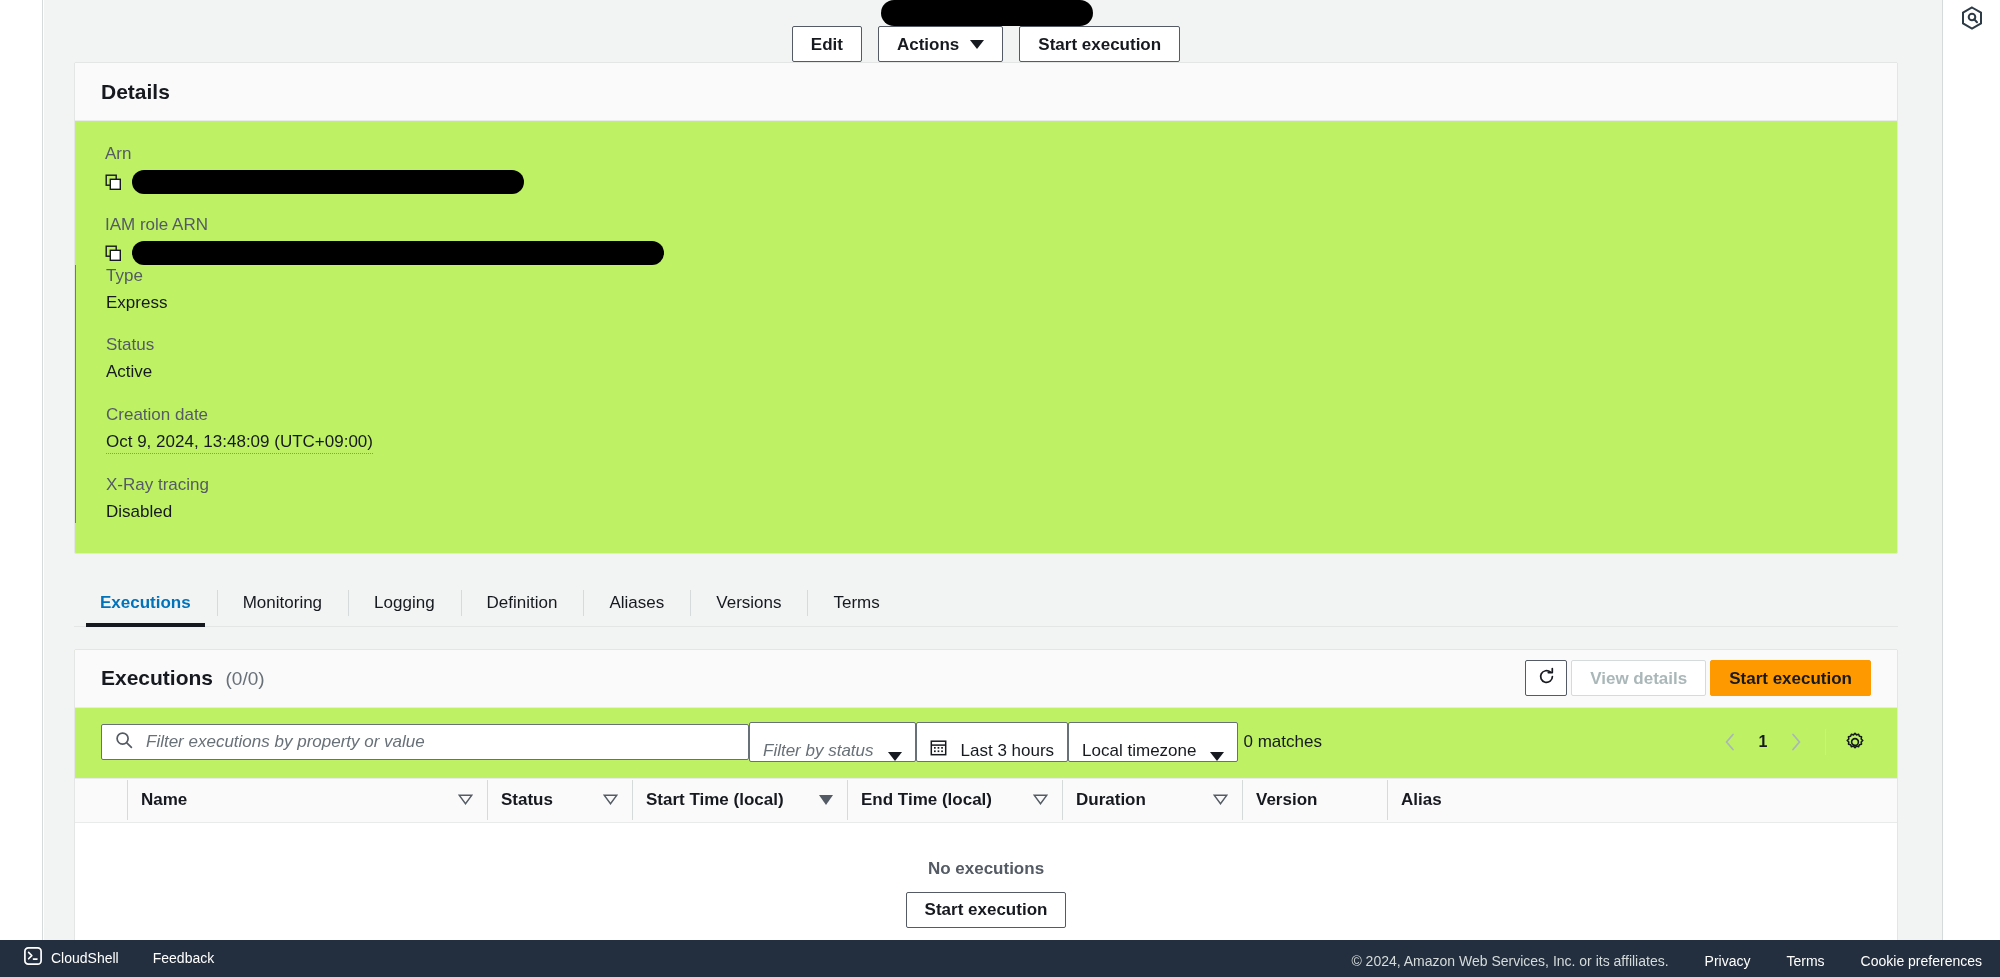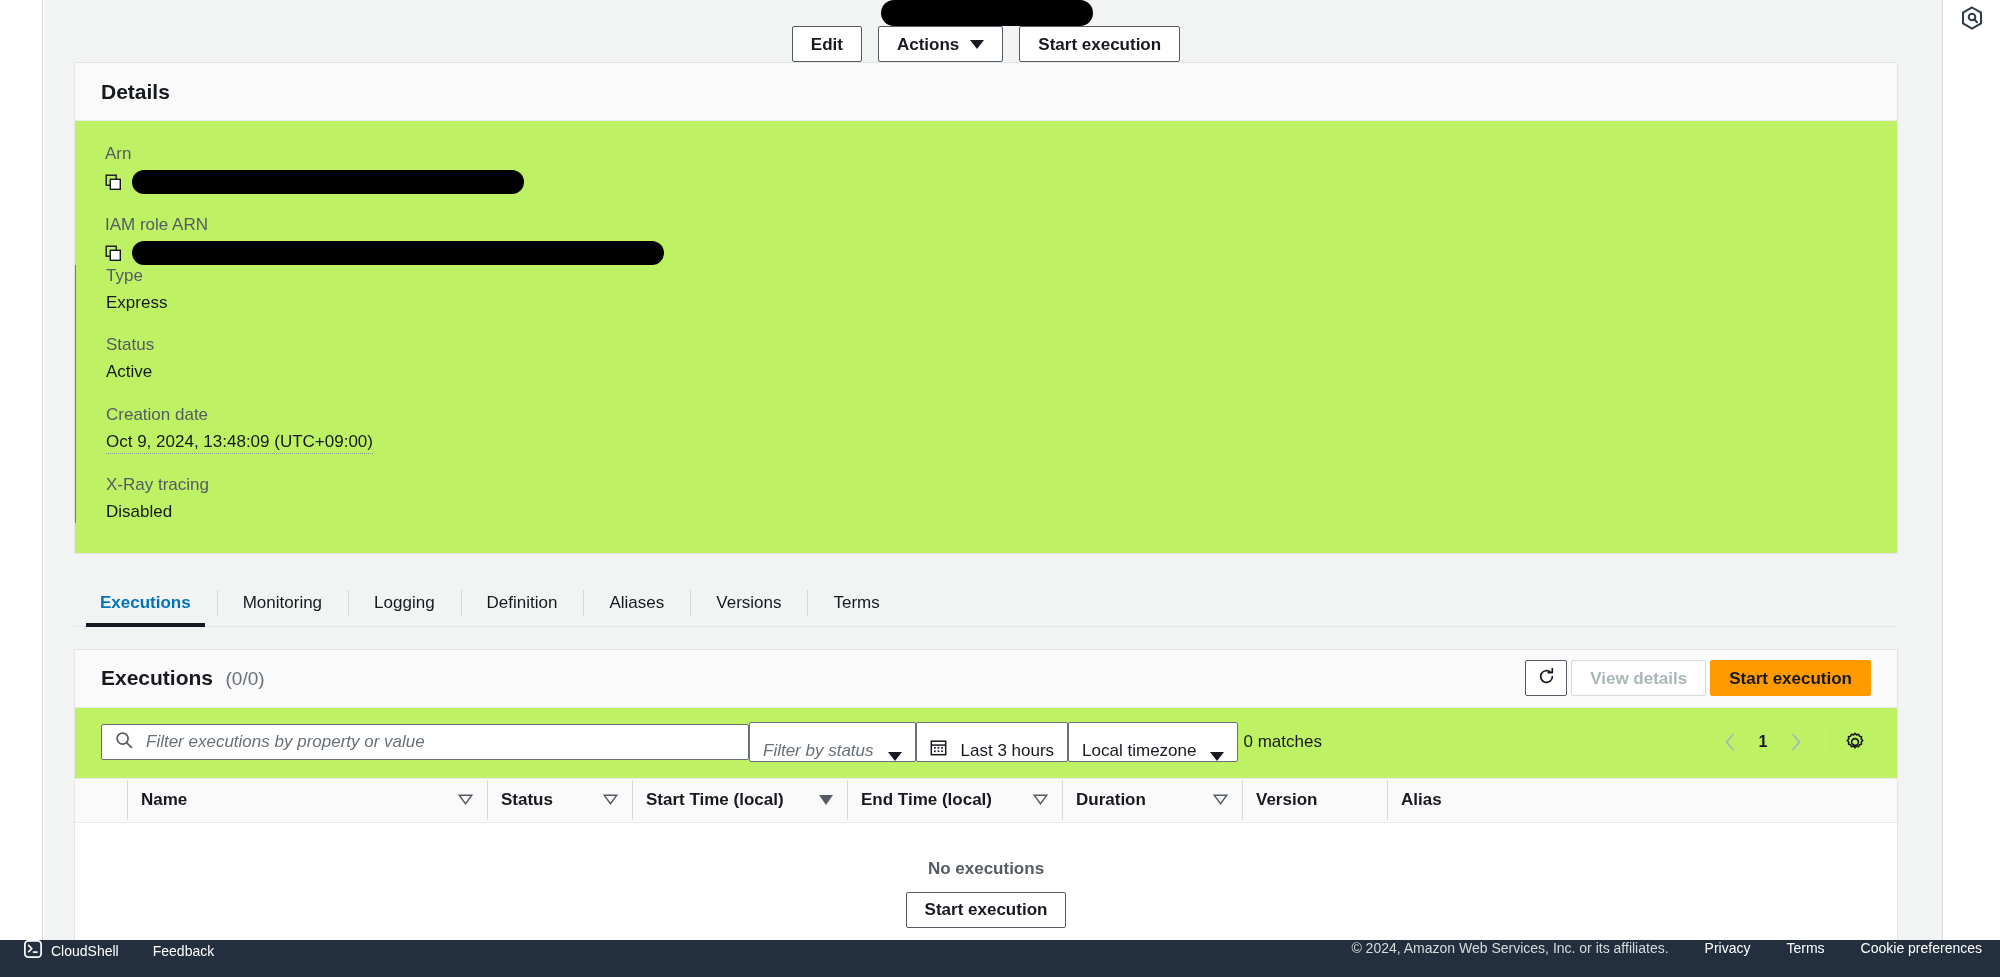--- a/index.html
+++ b/index.html
@@ -331,21 +331,21 @@
     color: #545b64;
     margin-bottom: 13px;
   }
   
   .footer {
     position: absolute;
     left: 0; bottom: 0;
     width: 2000px; height: 37px;
     background: #232f3e;
     display: flex;
-    align-items: flex-start;
+    align-items: flex-end;
     justify-content: space-between;
     padding: 0 18px 8px 24px;
   }
   .footer-left { display: flex; align-items: center; gap: 34px; }
   .footer-right { display: flex; align-items: center; gap: 36px; }
   .footer-link {
     font-size: 14px;
     color: #ffffff;
     cursor: pointer;
     white-space: nowrap;

